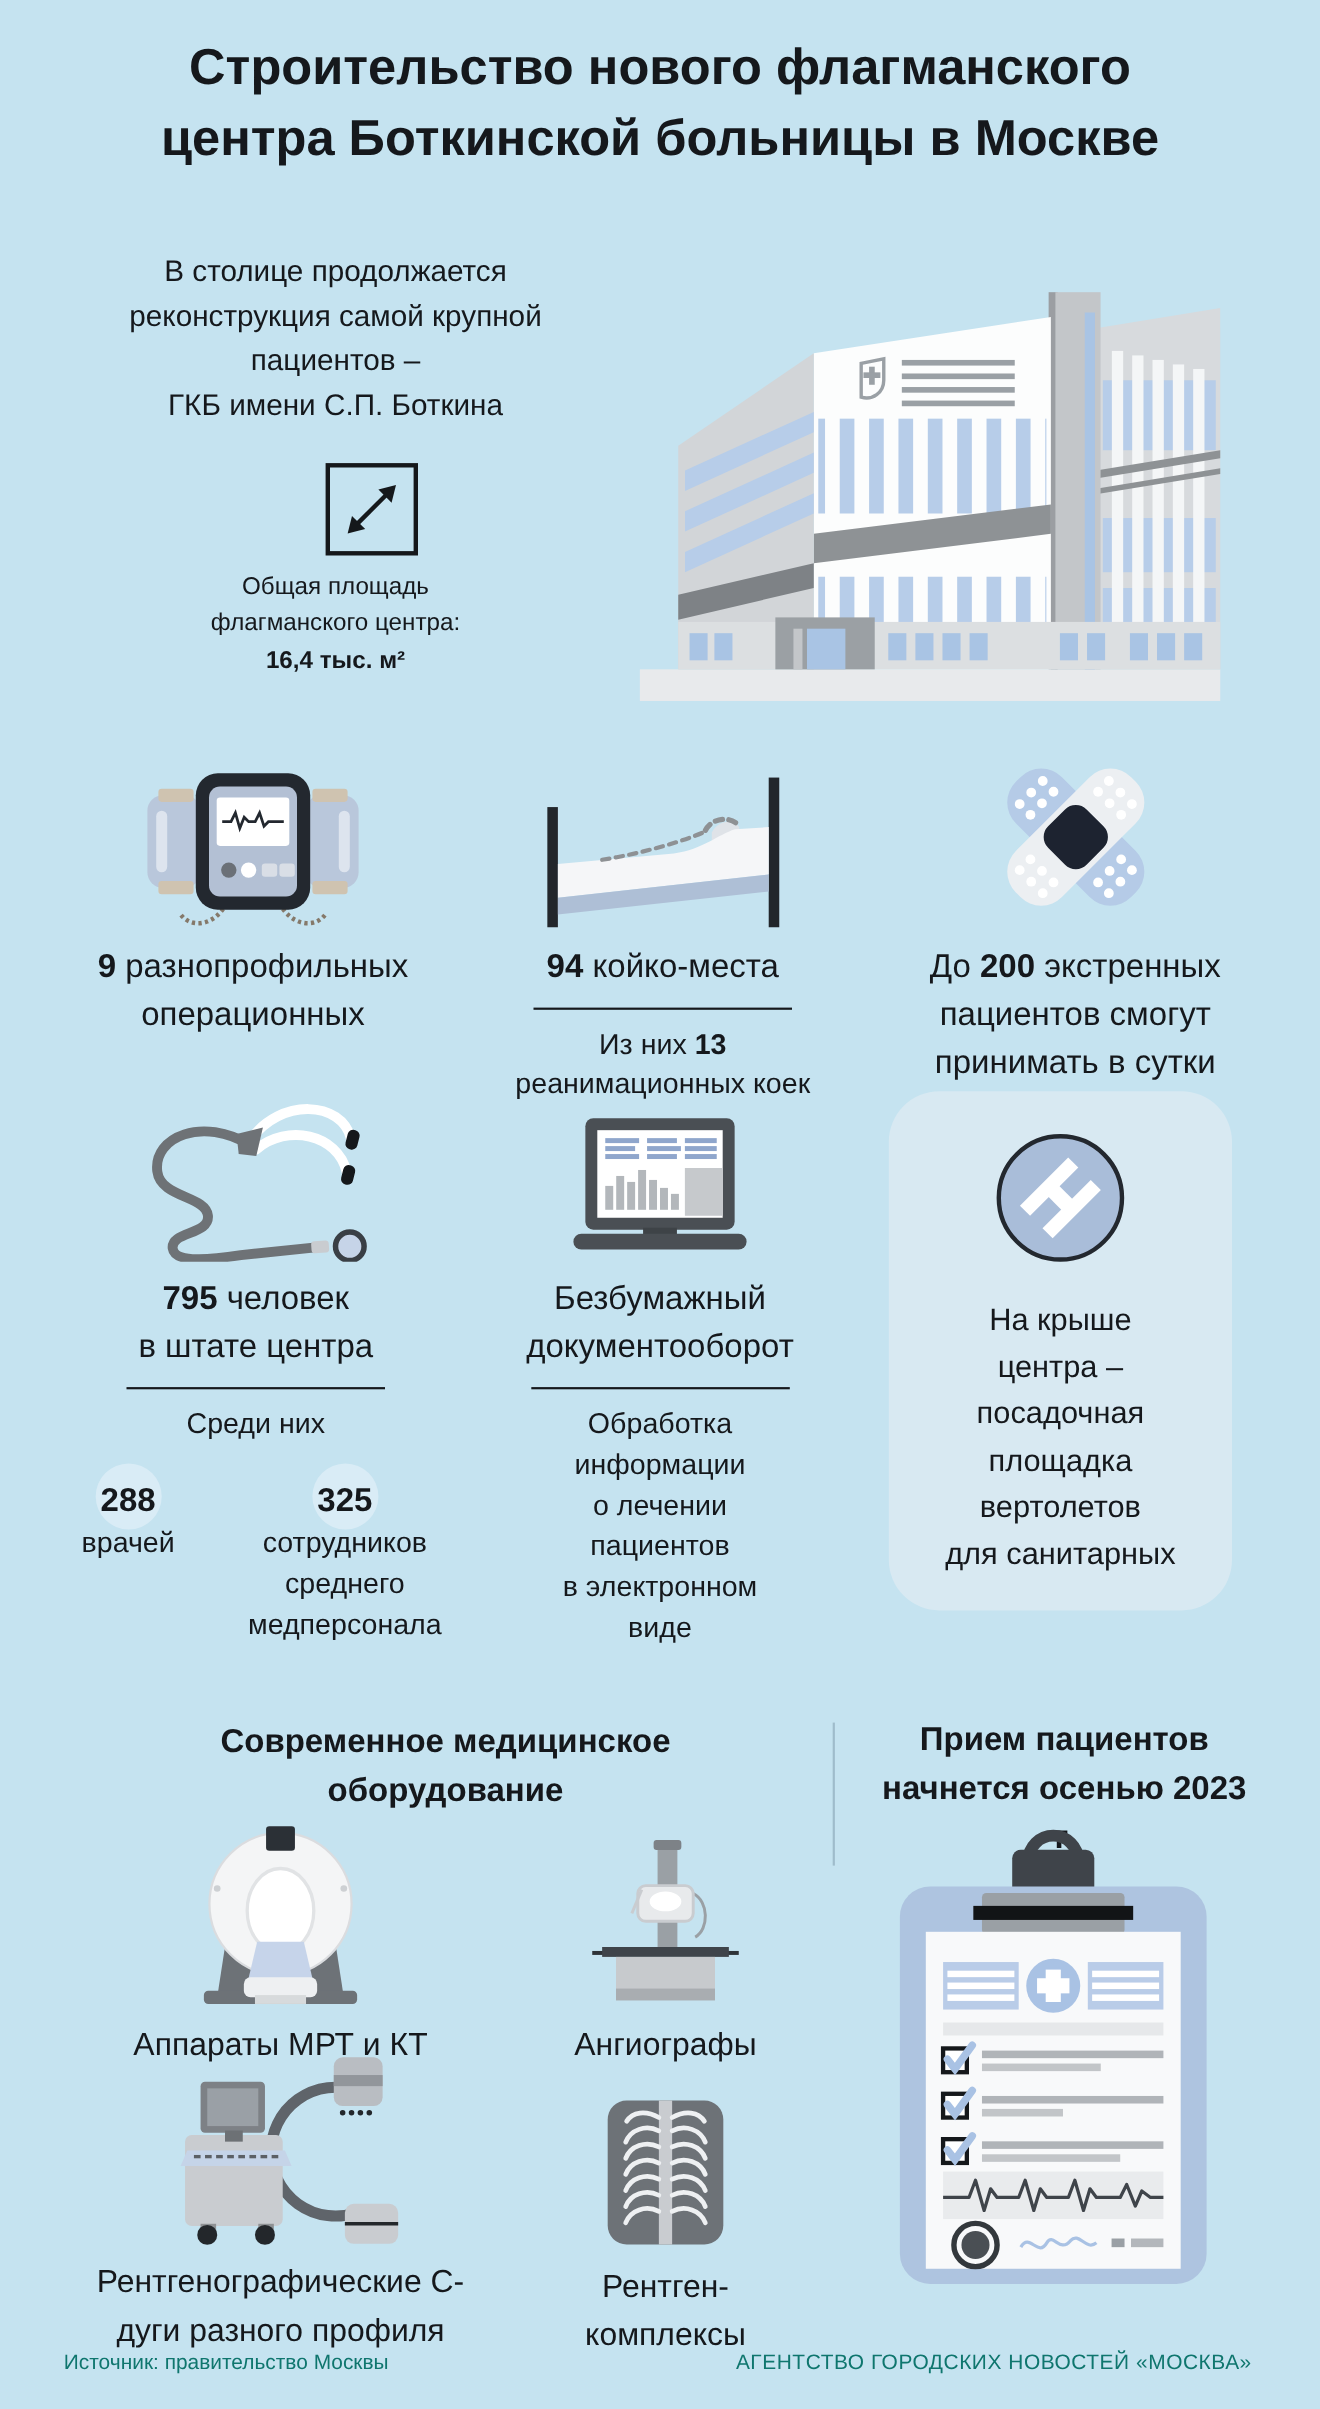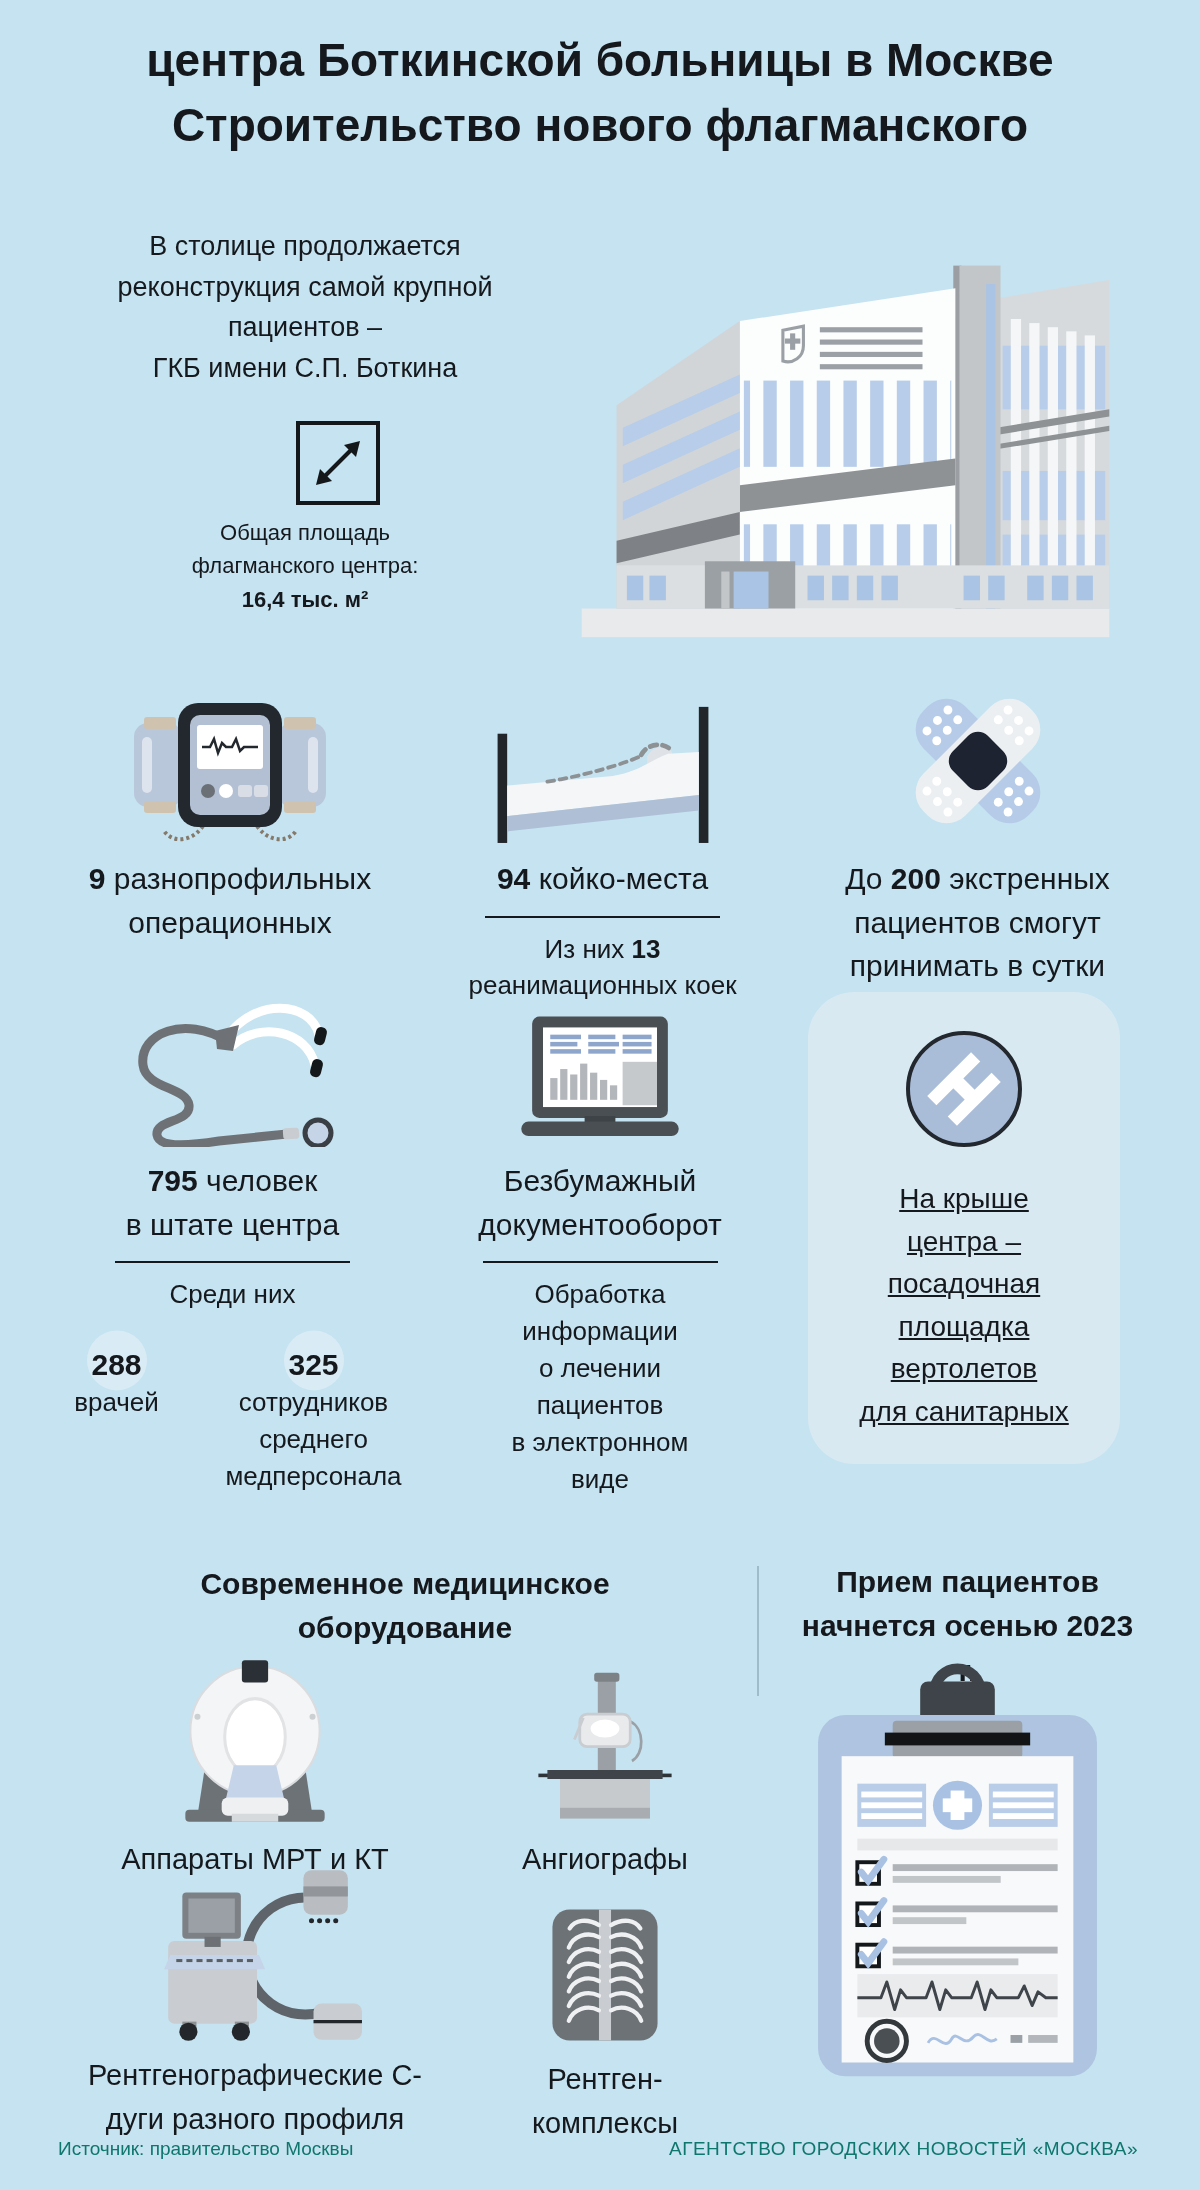--- a/index.html
+++ b/index.html
@@ -22,38 +22,38 @@
   .stat-sub{font-size:26px;line-height:1.42;}
   .stat-sub b{font-weight:700;}
   .blockline{display:block;}
   .hdivider{width:235px;height:2px;background:#15181c;margin:15px auto 13px;}
   .staff-cols{display:flex;justify-content:center;gap:12px;margin-top:32px;}
   .staff-col-a{width:150px;}
   .staff-col-b{width:220px;}
   .bignum{position:relative;display:inline-block;font-size:30px;font-weight:700;line-height:1.3;}
   .bignum::before{content:"";position:absolute;width:60px;height:60px;border-radius:50%;background:#d9ecf6;left:50%;top:50%;transform:translate(-50%,-56%);z-index:0;}
   .bignum span{position:relative;z-index:1;}
-  .heli-panel{left:808px;top:992px;width:312px;height:472px;border-radius:46px;background:#d8e9f2;text-align:center;text-decoration:underline;}
+  .heli-panel{left:808px;top:992px;width:312px;height:472px;border-radius:46px;background:#d8e9f2;text-align:center;}
   .heli-panel svg{margin-top:36px;}
   .heli-text{font-size:28px;line-height:1.52;margin-top:24px;}
   .heli-text span{display:block;}
   .sec-heading{font-size:30px;font-weight:700;line-height:1.48;text-align:center;}
   .vdiv{left:757px;top:1566px;width:2px;height:130px;background:#9fbccb;}
   .equip-label{font-size:29px;line-height:1.5;text-align:center;margin-top:14px;}
   .narrow-label{max-width:215px;margin-left:auto;margin-right:auto;}
   .footer-text{font-size:19px;color:#0f766e;}
 </style>
 </head>
 <body>
 
 <div id="infographic">
 
   <div class="abs title ctr">
+    <span>Строительство нового флагманского</span>
     <span>центра Боткинской больницы в Москве</span>
-    <span>Строительство нового флагманского</span>
   </div>
 
   <div class="abs intro ctr">
     <span>В столице продолжается</span>
     <span>реконструкция самой крупной</span>
     <span>пациентов –</span>
     <span>ГКБ имени С.П. Боткина</span>
   </div>
 
   <svg class="abs" style="left:295px;top:420px" width="86" height="86" viewBox="0 0 86 86">

